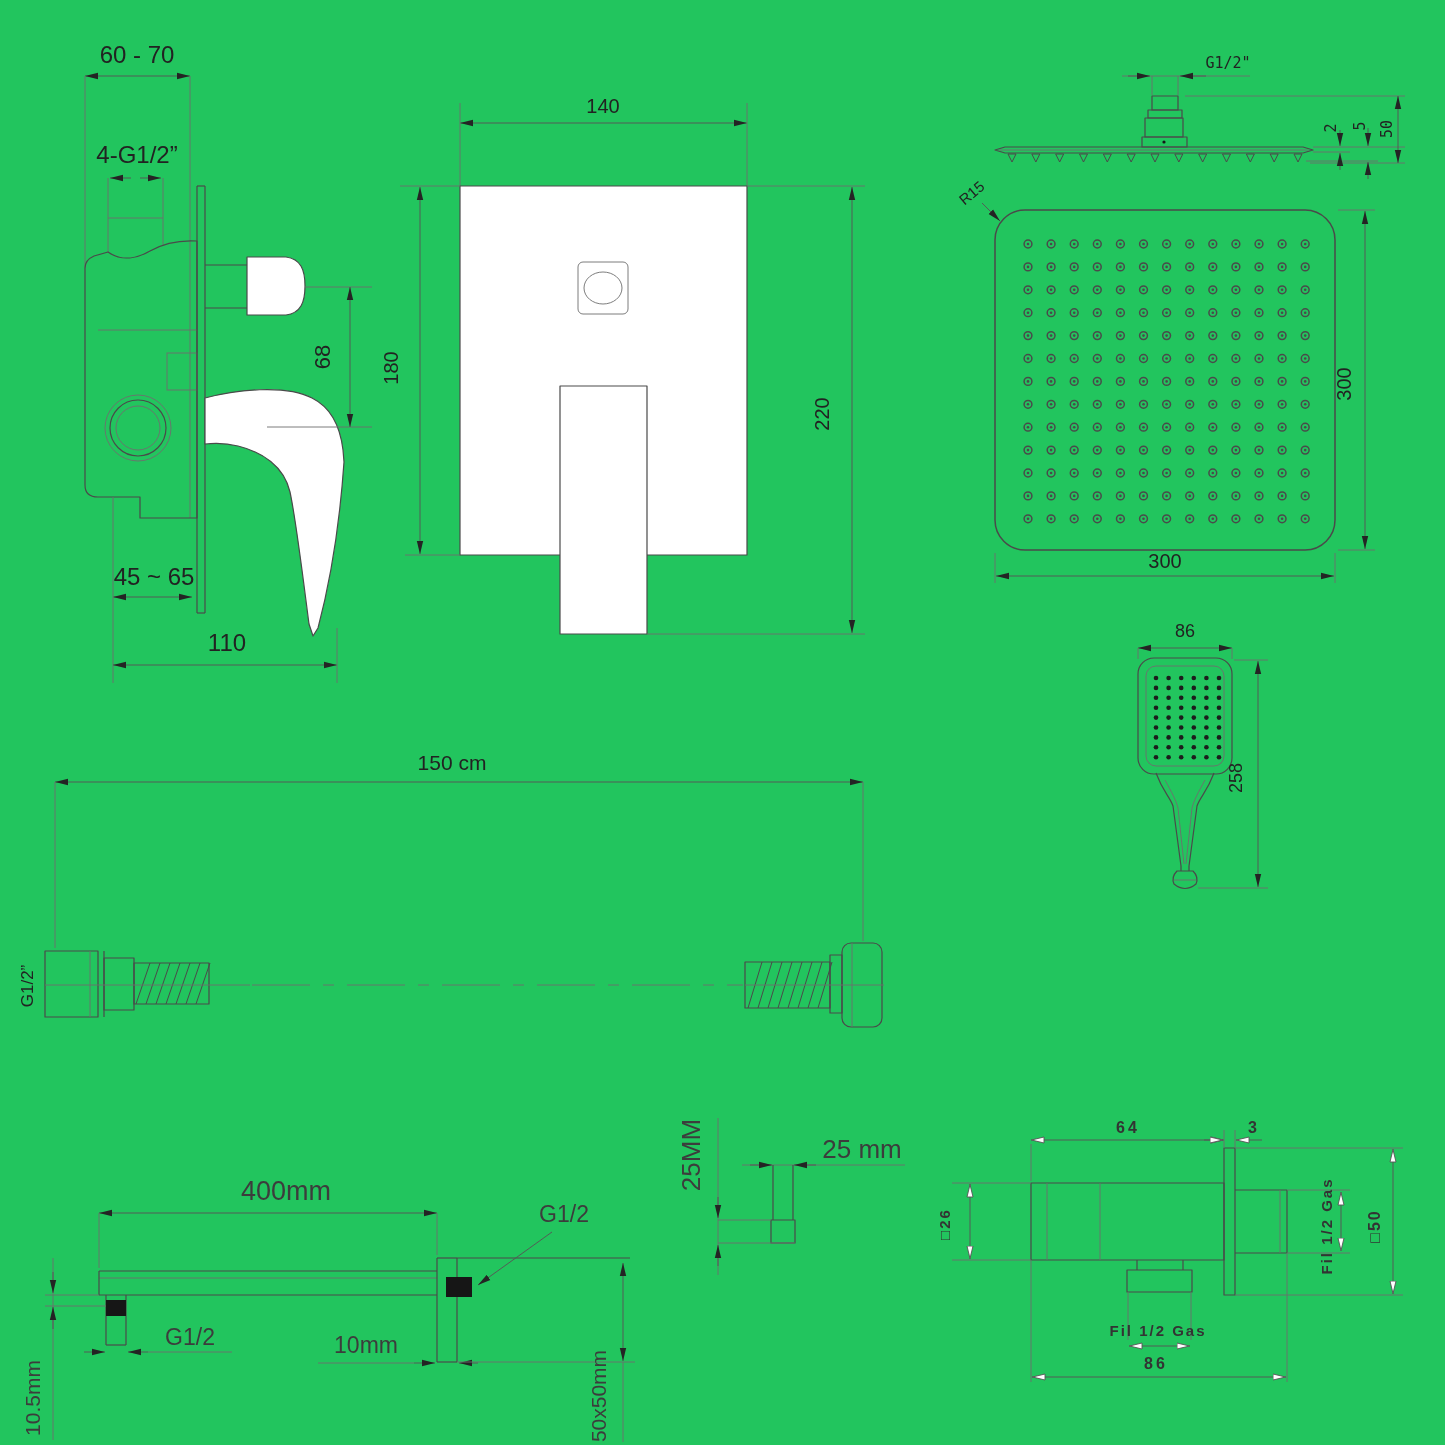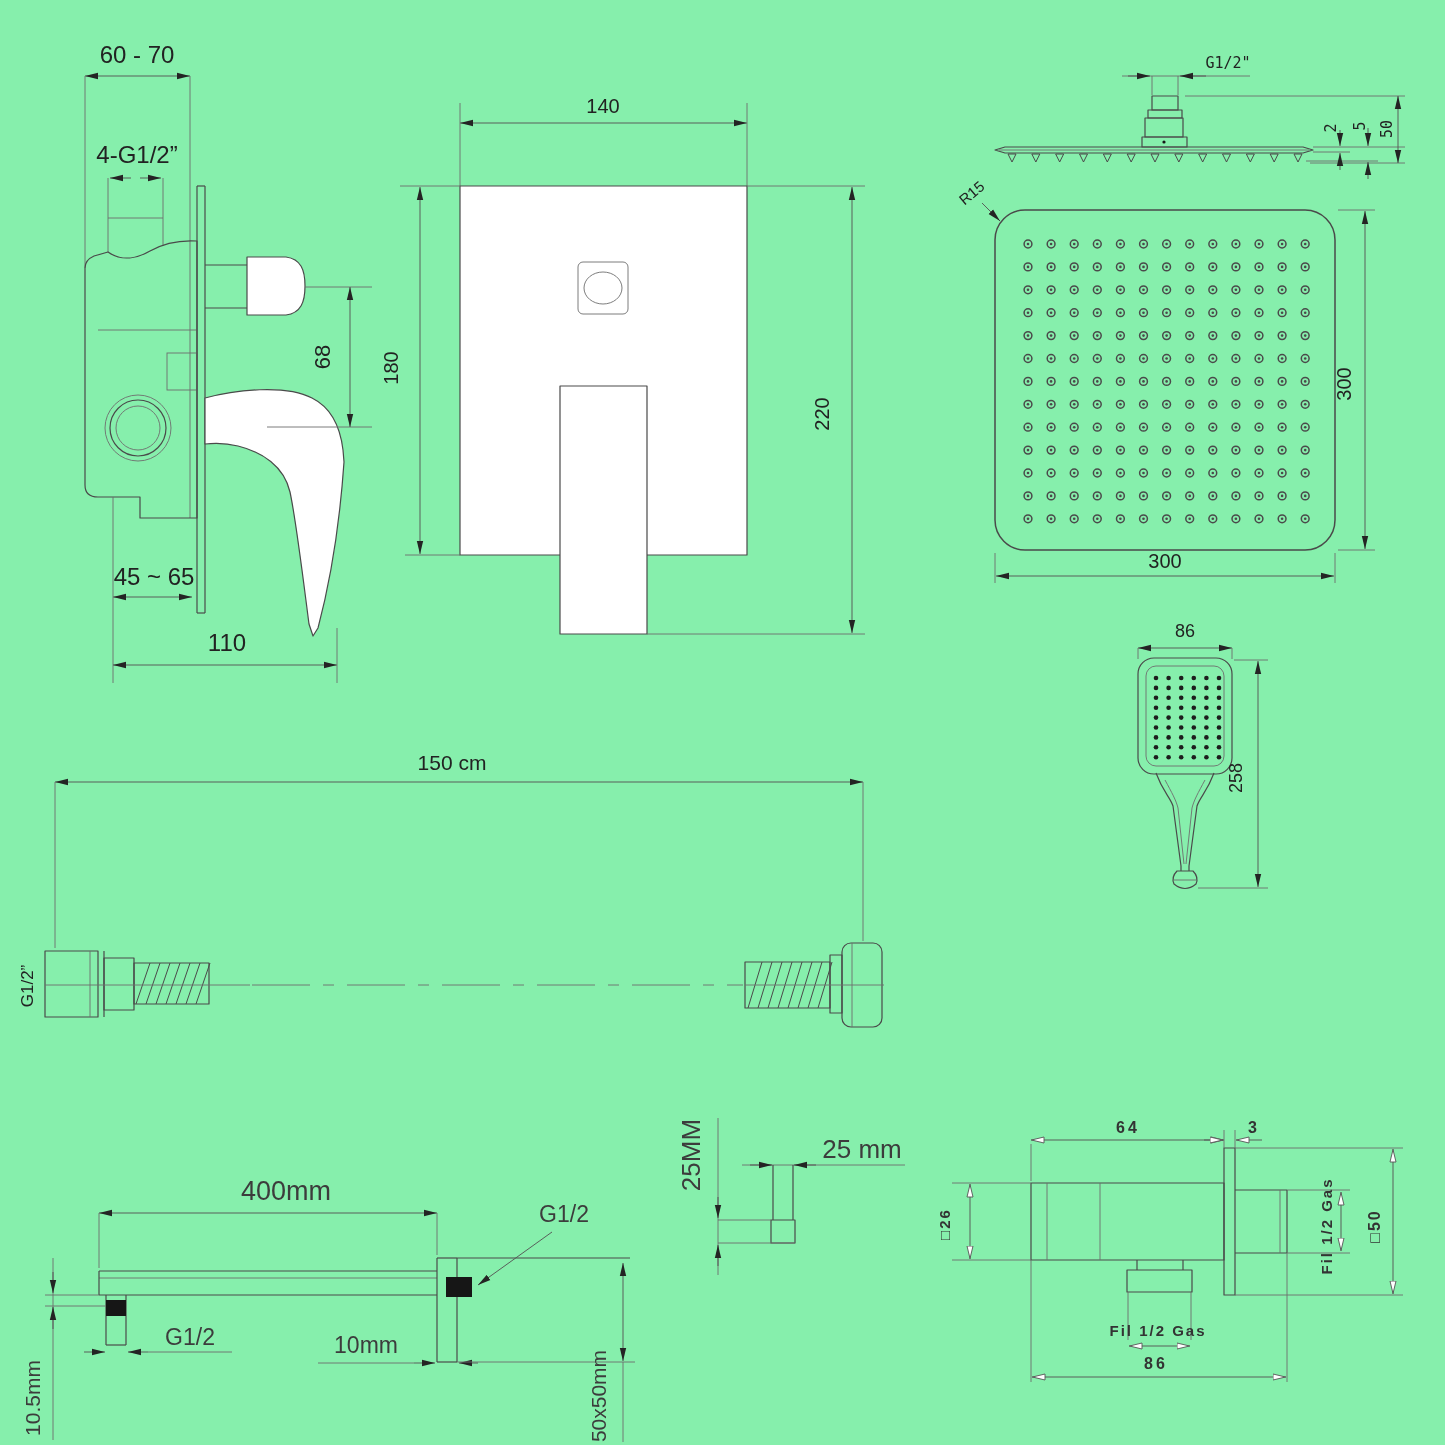--- a/index.html
+++ b/index.html
@@ -1,16 +1,16 @@
 <!DOCTYPE html>
 <html><head>
 <meta charset="utf-8">
 <style>
   html,body{margin:0;padding:0;background:#ffffff;}
-  .sheet{width:1445px;height:1445px;position:relative;background:#86efac;overflow:hidden;}
+  .sheet{width:1445px;height:1445px;position:relative;background:#22c55e;overflow:hidden;}
   svg text{font-family:"Liberation Sans",sans-serif;fill:#222;}
   .ln{fill:none;stroke:#4a4a4a;stroke-width:1.2;stroke-linejoin:round;}
   .lnw{fill:#fff;stroke:#4a4a4a;stroke-width:1.2;stroke-linejoin:round;}
   .thin{fill:none;stroke:#6e6e6e;stroke-width:0.9;}
   .dim{fill:none;stroke:#565656;stroke-width:0.95;}
   .blk{fill:#161616;stroke:none;}
   .t24{font-size:24px;}
   .t22{font-size:22px;}
   .t20{font-size:20px;}
   .t18{font-size:18px;}

